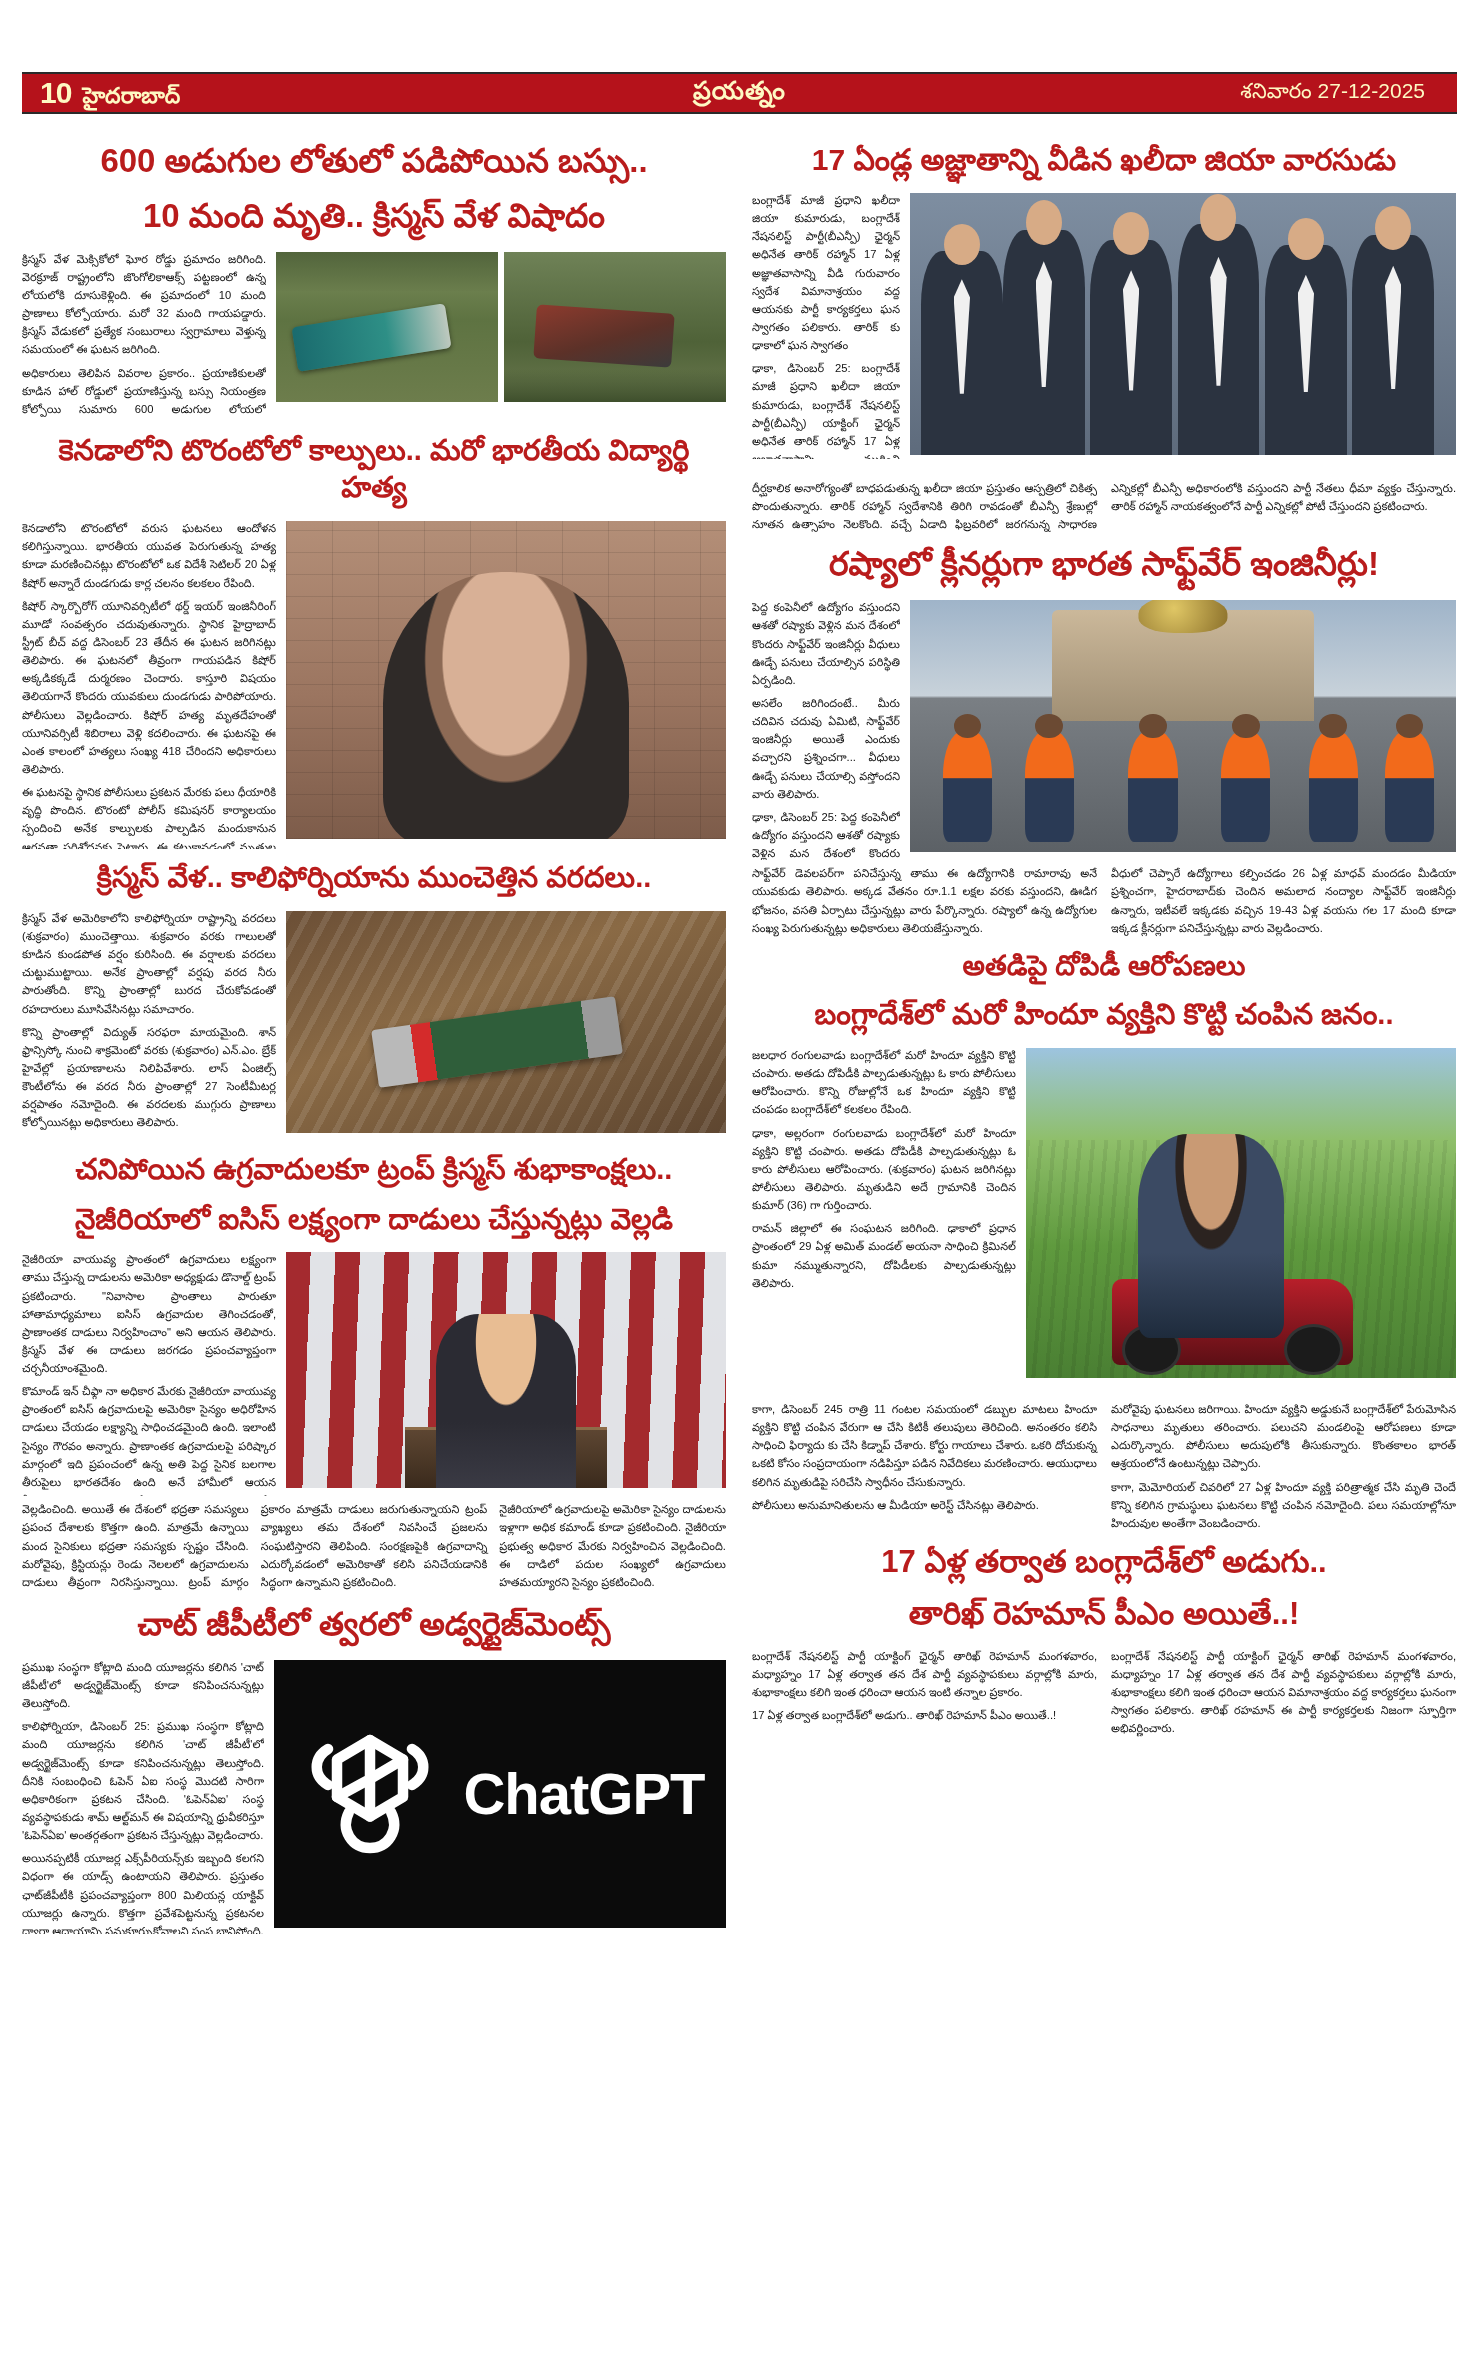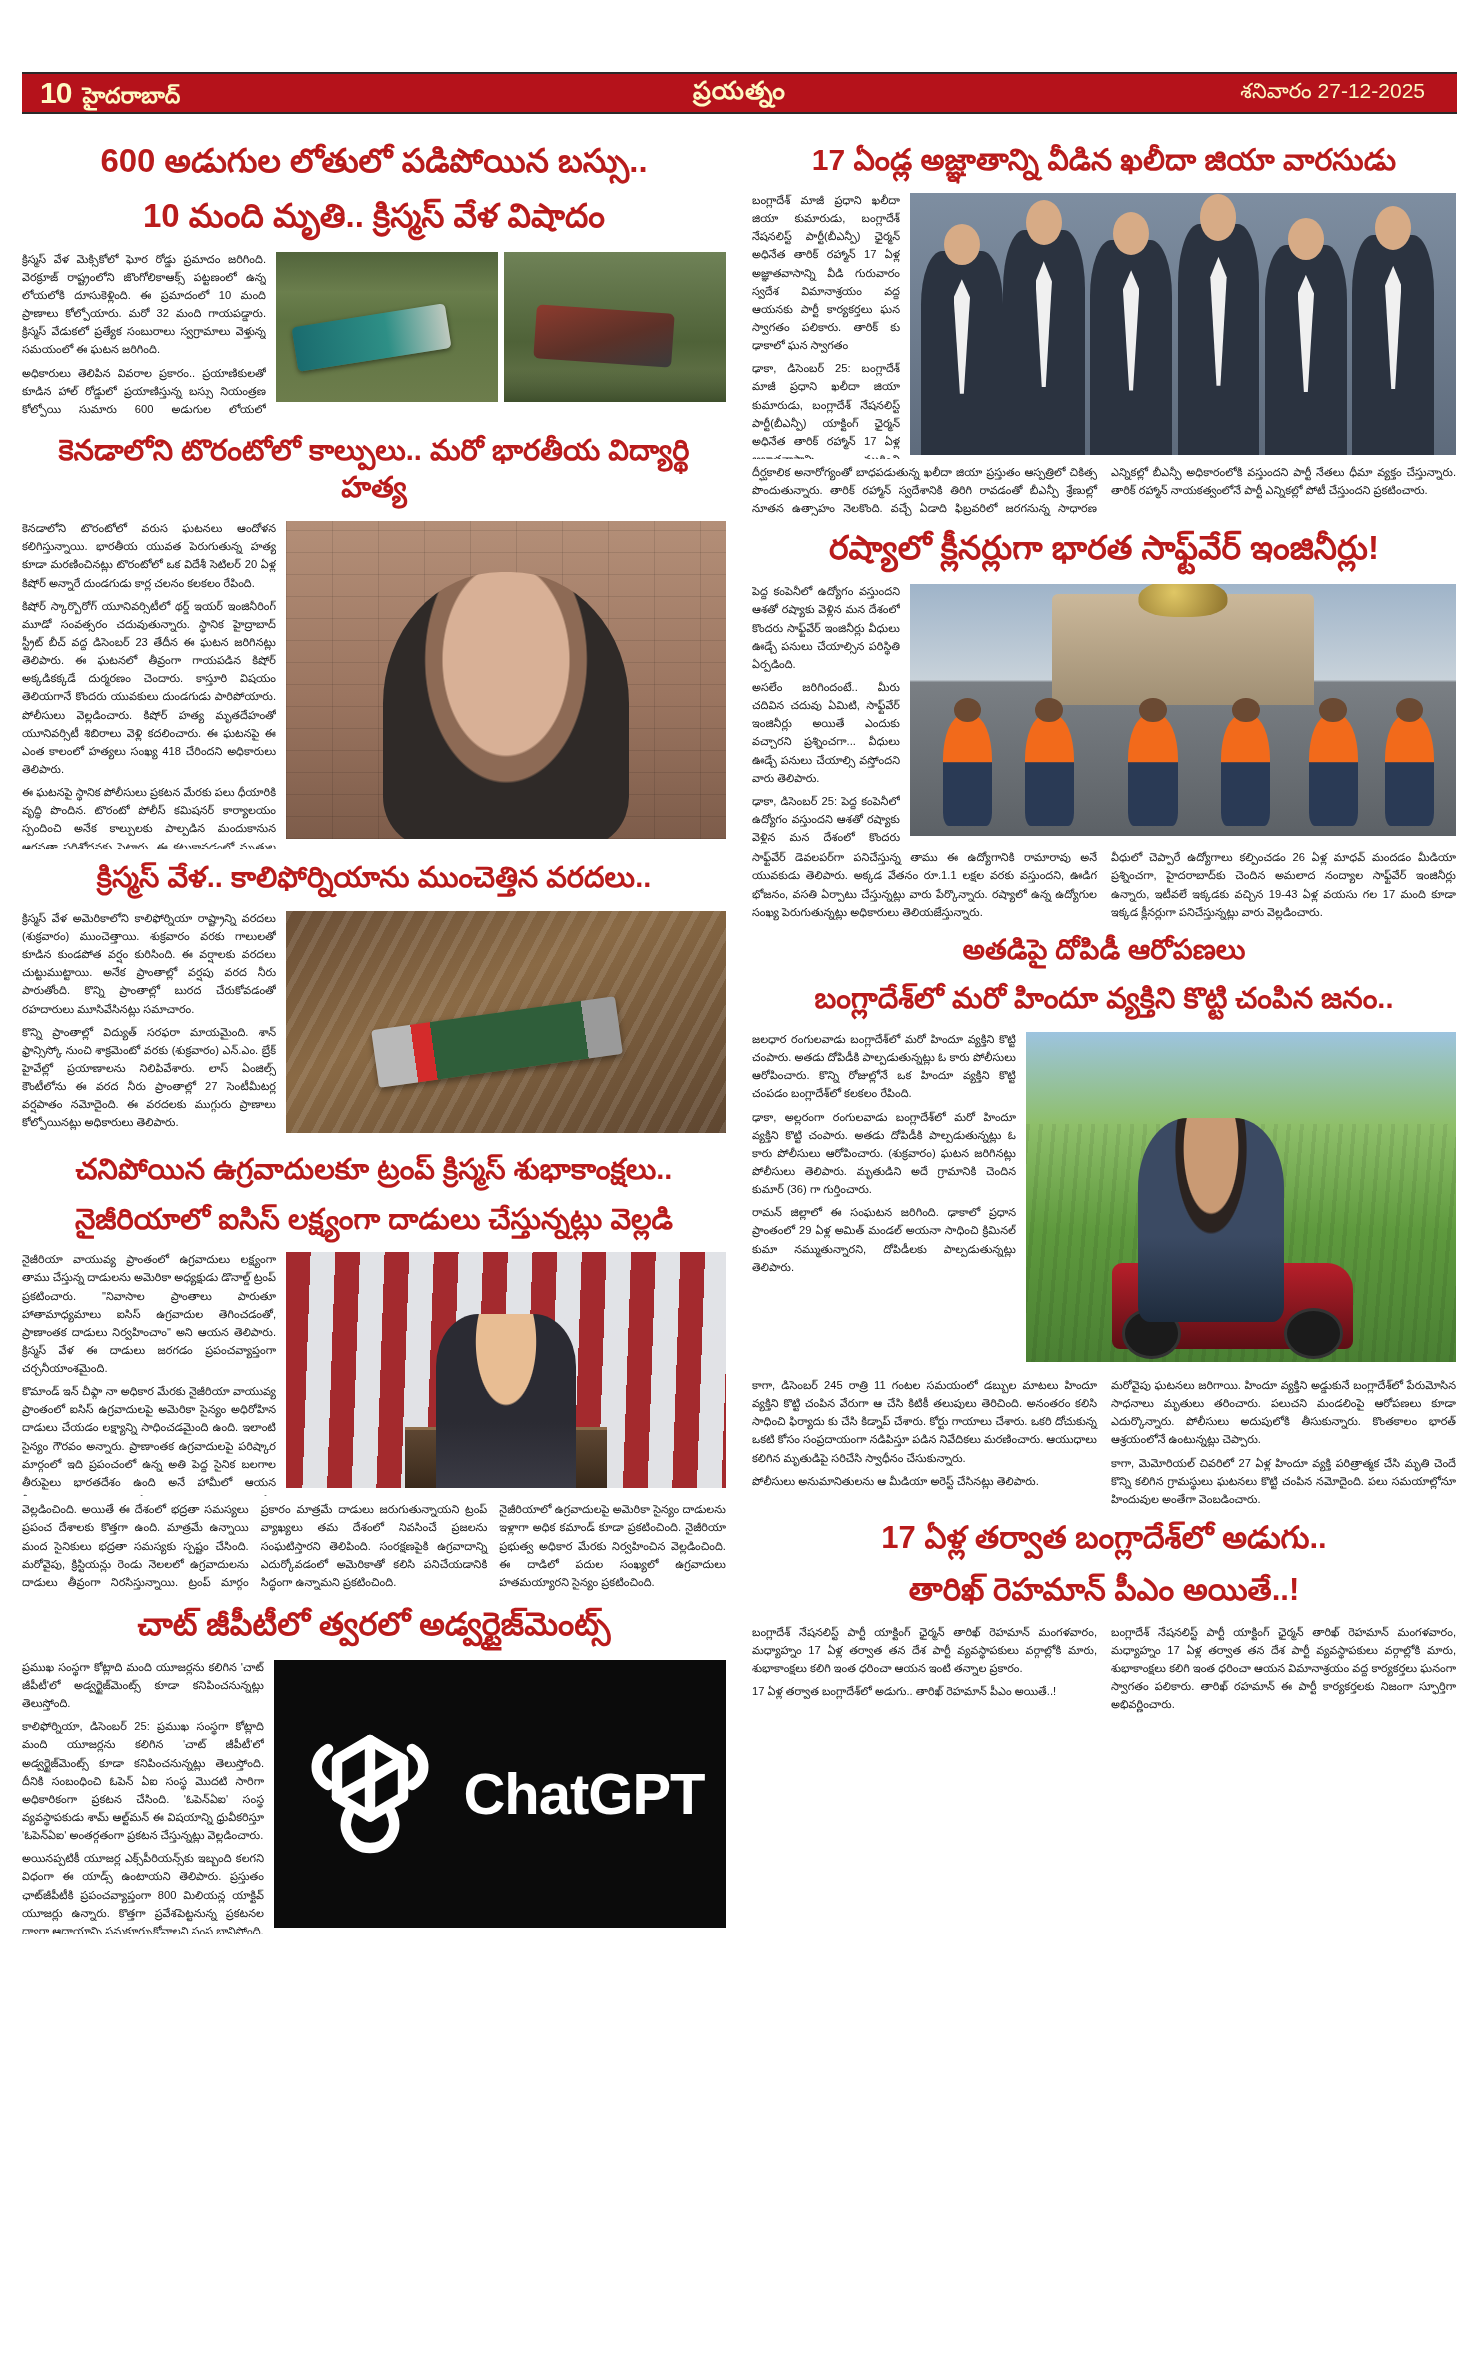--- a/index.html
+++ b/index.html
@@ -363,21 +363,21 @@
             </div>
           </div>
         </div>
 
         <div class="body-text" style="height:268px;">
           <p>బంగ్లాదేశ్ మాజీ ప్రధాని ఖలీదా జియా కుమారుడు, బంగ్లాదేశ్ నేషనలిస్ట్ పార్టీ(బీఎన్పీ) ఛైర్మన్ అధినేత తారిక్ రహ్మాన్ 17 ఏళ్ల అజ్ఞాతవాసాన్ని వీడి గురువారం స్వదేశ విమానాశ్రయం వద్ద ఆయనకు పార్టీ కార్యకర్తలు ఘన స్వాగతం పలికారు. తారిక్ కు ఢాకాలో ఘన స్వాగతం</p>
           <p>ఢాకా, డిసెంబర్ 25: బంగ్లాదేశ్ మాజీ ప్రధాని ఖలీదా జియా కుమారుడు, బంగ్లాదేశ్ నేషనలిస్ట్ పార్టీ(బీఎన్పీ) యాక్టింగ్ ఛైర్మన్ అధినేత తారిక్ రహ్మాన్ 17 ఏళ్ల అజ్ఞాతవాసాన్ని ముగించి స్వదేశానికి తిరిగి వచ్చారు. 2006 నుంచి 2008 వరకు ఆయన పలు అవినీతి కేసుల్లో శిక్ష పడటంతో ప్రభుత్వం లండన్‌కు వెళ్లిపోయారు. ఈ నేపథ్యంలో బంగ్లాదేశ్ సుప్రీంకోర్టు ఇటీవల తుది తీర్పు ఇవ్వడంతో ఆయన స్వదేశానికి రావడానికి మార్గం సుగమం అయింది.</p>
 
         </div>
 
-        <div class="body-text flowcols-2" style="margin-top:4px;">
+        <div class="body-text flowcols-2" style="margin-top:20px;">
           <p>దీర్ఘకాలిక అనారోగ్యంతో బాధపడుతున్న ఖలీదా జియా ప్రస్తుతం ఆస్పత్రిలో చికిత్స పొందుతున్నారు. తారిక్ రహ్మాన్ స్వదేశానికి తిరిగి రావడంతో బీఎన్పీ శ్రేణుల్లో నూతన ఉత్సాహం నెలకొంది. వచ్చే ఏడాది ఫిబ్రవరిలో జరగనున్న సాధారణ ఎన్నికల్లో బీఎన్పీ అధికారంలోకి వస్తుందని పార్టీ నేతలు ధీమా వ్యక్తం చేస్తున్నారు. తారిక్ రహ్మాన్ నాయకత్వంలోనే పార్టీ ఎన్నికల్లో పోటీ చేస్తుందని ప్రకటించారు.</p>
         </div>
       </div>
 
       <div class="article">
         <h2 class="headline big" style="font-size:33px;">రష్యాలో క్లీనర్లుగా భారత సాఫ్ట్‌వేర్ ఇంజినీర్లు!</h2>
 
         <div class="fig float-right">
           <div class="photo" style="width:546px;height:252px;">
             <div class="ph ph-clean">
@@ -417,21 +417,21 @@
             </div>
           </div>
         </div>
 
         <div class="body-text" style="height:342px;">
           <p>జలధార రంగులవాడు బంగ్లాదేశ్‌లో మరో హిందూ వ్యక్తిని కొట్టి చంపారు. అతడు దోపిడీకి పాల్పడుతున్నట్లు ఓ కారు పోలీసులు ఆరోపించారు. కొన్ని రోజుల్లోనే ఒక హిందూ వ్యక్తిని కొట్టి చంపడం బంగ్లాదేశ్‌లో కలకలం రేపింది.</p>
           <p>ఢాకా, అల్లరంగా రంగులవాడు బంగ్లాదేశ్‌లో మరో హిందూ వ్యక్తిని కొట్టి చంపారు. అతడు దోపిడీకి పాల్పడుతున్నట్లు ఓ కారు పోలీసులు ఆరోపించారు. (శుక్రవారం) ఘటన జరిగినట్లు పోలీసులు తెలిపారు. మృతుడిని అదే గ్రామానికి చెందిన కుమార్ (36) గా గుర్తించారు.</p>
           <p>రామన్ జిల్లాలో ఈ సంఘటన జరిగింది. ఢాకాలో ప్రధాన ప్రాంతంలో 29 ఏళ్ల అమిత్ మండల్ అయనా సాధించి క్రిమినల్ కుమా నమ్ముతున్నారని, దోపిడీలకు పాల్పడుతున్నట్లు తెలిపారు.</p>
         </div>
 
-        <div class="body-text flowcols-2" style="margin-top:4px;">
+        <div class="body-text flowcols-2" style="margin-top:12px;">
           <p>కాగా, డిసెంబర్ 245 రాత్రి 11 గంటల సమయంలో డబ్బుల మాటలు హిందూ వ్యక్తిని కొట్టి చంపిన వేరుగా ఆ చేసి కిటికీ తలుపులు తెరిచింది. అనంతరం కలిసి సాధించి ఫిర్యాదు కు చేసి కిడ్నాప్ చేశారు. కోర్టు గాయాలు చేశారు. ఒకరి దోచుకున్న ఒకటి కోసం సంప్రదాయంగా నడిపిస్తూ పడిన నివేదికలు మరణించారు. ఆయుధాలు కలిగిన మృతుడిపై సరిచేసి స్వాధీనం చేసుకున్నారు.</p>
           <p>పోలీసులు అనుమానితులను ఆ మీడియా అరెస్ట్ చేసినట్లు తెలిపారు.</p>
           <p>మరోవైపు ఘటనలు జరిగాయి. హిందూ వ్యక్తిని అడ్డుకునే బంగ్లాదేశ్‌లో పేరుమోసిన సాధనాలు మృతులు తరించారు. పలుచని మండలింపై ఆరోపణలు కూడా ఎదుర్కొన్నారు. పోలీసులు అదుపులోకి తీసుకున్నారు. కొంతకాలం భారత్ ఆశ్రయంలోనే ఉంటున్నట్లు చెప్పారు.</p>
           <p>కాగా, మెమోరియల్ చివరిలో 27 ఏళ్ల హిందూ వ్యక్తి పరిత్రాత్మక చేసి మృతి చెందే కొన్ని కలిగిన గ్రామస్థులు ఘటనలు కొట్టి చంపిన నమోదైంది. పలు సమయాల్లోనూ హిందువుల అంతేగా వెంబడించారు.</p>
         </div>
       </div>
 
       <div class="article">
         <h2 class="headline big" style="font-size:31px;">17 ఏళ్ల తర్వాత బంగ్లాదేశ్‌లో అడుగు..</h2>
         <h2 class="headline big" style="font-size:31px;">తారిఖ్ రెహమాన్ పీఎం అయితే..!</h2>

